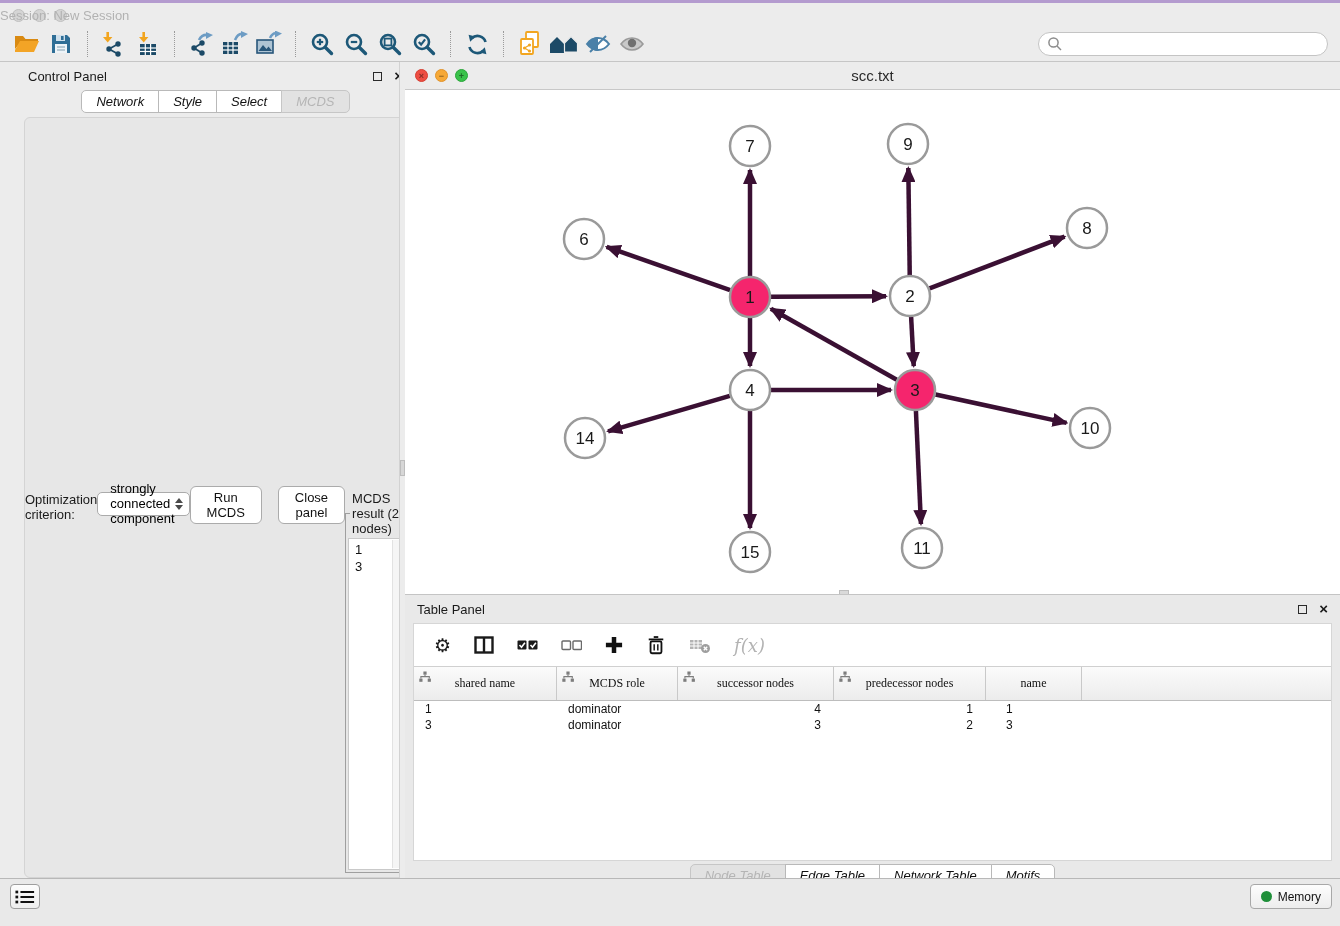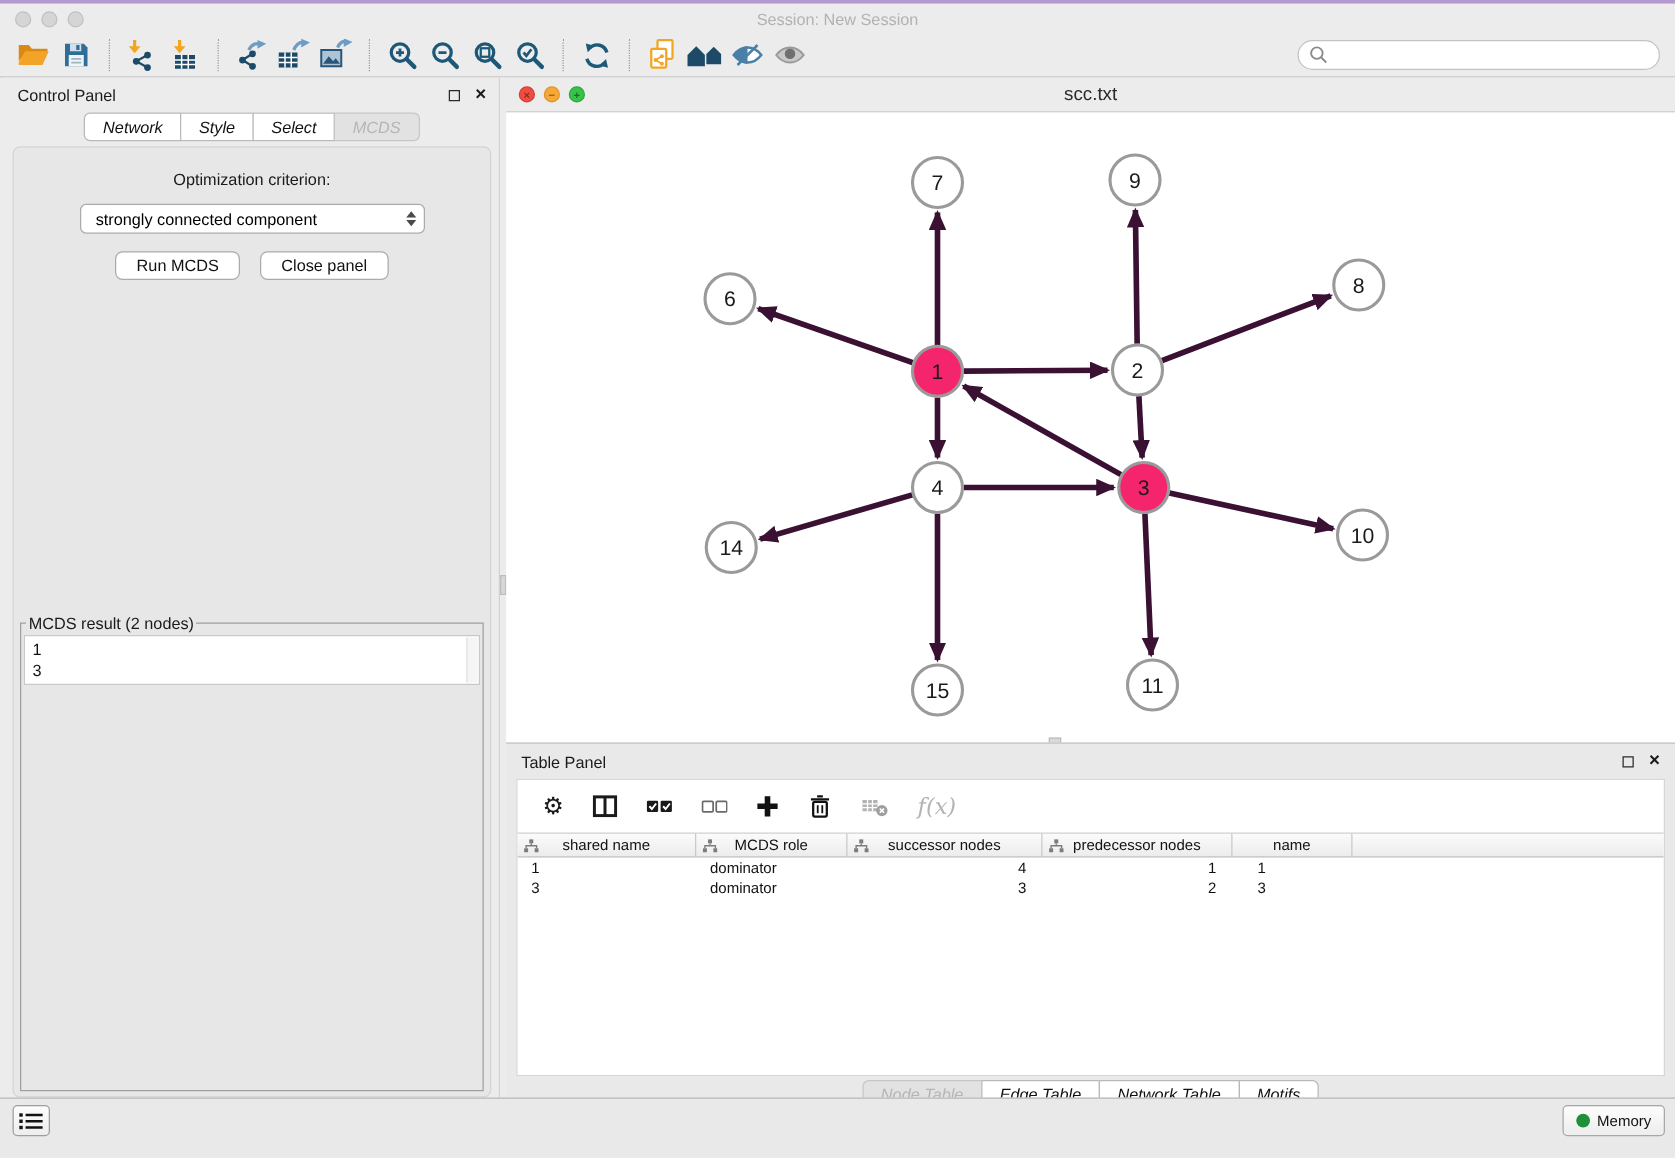--- a/index.html
+++ b/index.html
@@ -4,47 +4,47 @@
 <style>
   * { margin:0; padding:0; box-sizing:border-box; }
   html,body { width:1340px; height:926px; font-family:"Liberation Sans", sans-serif; background:#ececec; overflow:hidden; }
   .root { position:relative; width:1340px; height:926px; background:#ececec; }
 
   
   .accent-strip { position:absolute; top:0; left:0; right:0; height:3px; background:#b49bcf; }
   .titlebar { position:absolute; top:3px; left:0; right:0; height:24px; background:#ececec; display:flex; align-items:center; }
   .tl-group { display:flex; gap:8px; margin-left:12px; }
   .tl { width:13px; height:13px; border-radius:50%; background:#d5d5d5; border:1px solid #c0c0c0; display:flex; align-items:center; justify-content:center; font-size:9px; font-weight:bold; color:transparent; }
-  .win-title { position:absolute; left:0; right:0; text-align:center; color:#b2b2b2; font-size:13px; pointer-events:none; }
+  .win-title { position:absolute; left:0; right:0; text-align:left; color:#b2b2b2; font-size:13px; pointer-events:none; }
 
   .toolbar { position:absolute; top:27px; left:0; right:0; height:35px; background:#ececec; border-bottom:1px solid #c6c6c6; display:flex; align-items:center; padding-left:10px; }
   .tbtn { width:34px; height:30px; display:flex; align-items:center; justify-content:center; }
   .sep { width:1px; height:26px; border-left:1px dotted #9a9a9a; margin:0 9px; }
   .searchbox { position:absolute; right:12px; top:5px; width:290px; height:24px; background:#fff; border:1px solid #c4c4c4; border-radius:12px; display:flex; align-items:center; padding-left:8px; }
 
   
   .main { position:absolute; top:62px; left:0; right:0; bottom:36px; }
 
   
-  .control-panel { position:absolute; left:2px; top:0; width:399px; height:100%; background:#ececec; display:flex; flex-direction:column; }
+  .control-panel { position:absolute; left:16px; top:0; width:399px; height:100%; background:#ececec; display:flex; flex-direction:column; }
   .v-splitter { position:absolute; left:399px; top:0; width:6px; height:100%; background:#ececec; border-left:1px solid #d2d2d2; }
   .v-splitter .thumb { position:absolute; left:0px; top:398px; width:5px; height:16px; background:#d7d7d7; border:1px solid #bdbdbd; }
   .panel-header { height:28px; display:flex; align-items:center; padding:0 12px; }
   .panel-header .ph-title { font-size:13px; color:#1a1a1a; }
   .ph-icons { margin-left:auto; display:flex; align-items:center; gap:12px; }
   .float-ic { width:9px; height:9px; border:1.6px solid #2a2a2a; }
   .close-ic { font-size:15px; font-weight:bold; color:#1a1a1a; line-height:10px; }
 
   .seg-tabs { display:flex; justify-content:center; }
   .seg-tab { font-size:13px; padding:3px 14px; background:#fff; border:1px solid #b9b9b9; margin-left:-1px; color:#111;font-style:italic; }
   .seg-tab:first-child { border-radius:5px 0 0 5px; margin-left:0; }
   .seg-tab:last-child { border-radius:0 5px 5px 0; }
   .seg-tab.active { background:#e2e2e2; color:#b5b5b5; border-color:#c6c6c6; }
 
-  .cp-body { flex:1; margin:4px 8px 12px 8px; background:#e7e7e7; border:1px solid #d4d4d4; border-radius:6px; display:flex; flex-direction:column; align-items:center; }
+  .cp-body { flex:1; margin:4px 8px 12px 8px; background:#e7e7e7; border:1px solid #d4d4d4; border-radius:6px; display:flex; flex-direction:row; align-items:center; }
   .opt-label { margin-top:18px; font-size:13px; color:#1a1a1a; }
   .dropdown { margin-top:12px; width:276px; height:24px; background:#fff; border:1px solid #ababab; border-radius:5px; display:flex; align-items:center; padding:0 6px 0 12px; font-size:13px; }
   .dd-stepper { margin-left:auto; display:flex; flex-direction:column; gap:2px; align-items:center; }
   .tri-up { width:0; height:0; border-left:4px solid transparent; border-right:4px solid transparent; border-bottom:5px solid #4a4a4a; }
   .tri-dn { width:0; height:0; border-left:4px solid transparent; border-right:4px solid transparent; border-top:5px solid #4a4a4a; }
   .btn-row { margin-top:14px; display:flex; gap:16px; }
   .btn { font-size:13px; padding:3px 16px; background:#fff; border:1px solid #ababab; border-radius:6px; color:#111; }
 
   .result-fieldset { margin-top:auto; margin-bottom:4px; width:calc(100% - 10px); height:382px; border:1px solid #9f9f9f; padding:2px; background:transparent; }
   .result-fieldset legend { font-size:13px; color:#1a1a1a; padding:0 2px; margin-left:2px; }
@@ -65,21 +65,21 @@
   .canvas { position:absolute; top:28px; left:0; right:0; bottom:0; background:#fff; }
   .h-splitter-thumb { position:absolute; left:434px; bottom:-3px; width:10px; height:7px; background:#d9d9d9; border:1px solid #bdbdbd; }
 
   
   .table-panel { position:absolute; top:532px; left:0; right:0; bottom:0; background:#e9e9e9; border-top:1px solid #c4c4c4; }
   .tp-inner { position:absolute; top:28px; left:8px; right:8px; height:238px; background:#fff; border:1px solid #d6d6d6; overflow:hidden; }
   .tp-toolbar { height:42px; display:flex; align-items:center; gap:23px; padding-left:20px; }
   .ticon { display:flex; align-items:center; justify-content:center; }
   .gear-txt { font-size:19px; color:#1a1a1a; line-height:19px; }
   .fx-txt { font-family:"DejaVu Serif", serif; font-style:italic; font-size:18px; color:#b3b3b3; }
-  .thead { display:flex; border-top:1px solid #d0d0d0; border-bottom:1px solid #bdbdbd; background:linear-gradient(#fbfbfb,#ececec); height:20px; }
+  .thead { display:flex; border-top:1px solid #d0d0d0; border-bottom:1px solid #bdbdbd; background:linear-gradient(#fbfbfb,#ececec); height:35px;font-family:Liberation Serif, serif; }
   .th { position:relative; display:flex; align-items:center; justify-content:center; font-size:12px; color:#111; border-right:1px solid #c9c9c9; }
   .th .col-ic { position:absolute; left:5px; top:4px; }
   .trow { display:flex; height:16px; }
   .td { font-size:12px; color:#111; line-height:16px; overflow:hidden; white-space:nowrap; }
   .td.left { padding-left:11px; text-align:left; }
   .td.right { padding-right:13px; text-align:right; }
   .td.name { padding-left:20px; text-align:left; }
   .tp-tabs { position:absolute; bottom:3px; left:0; right:0; display:flex; justify-content:center; }
 
   

